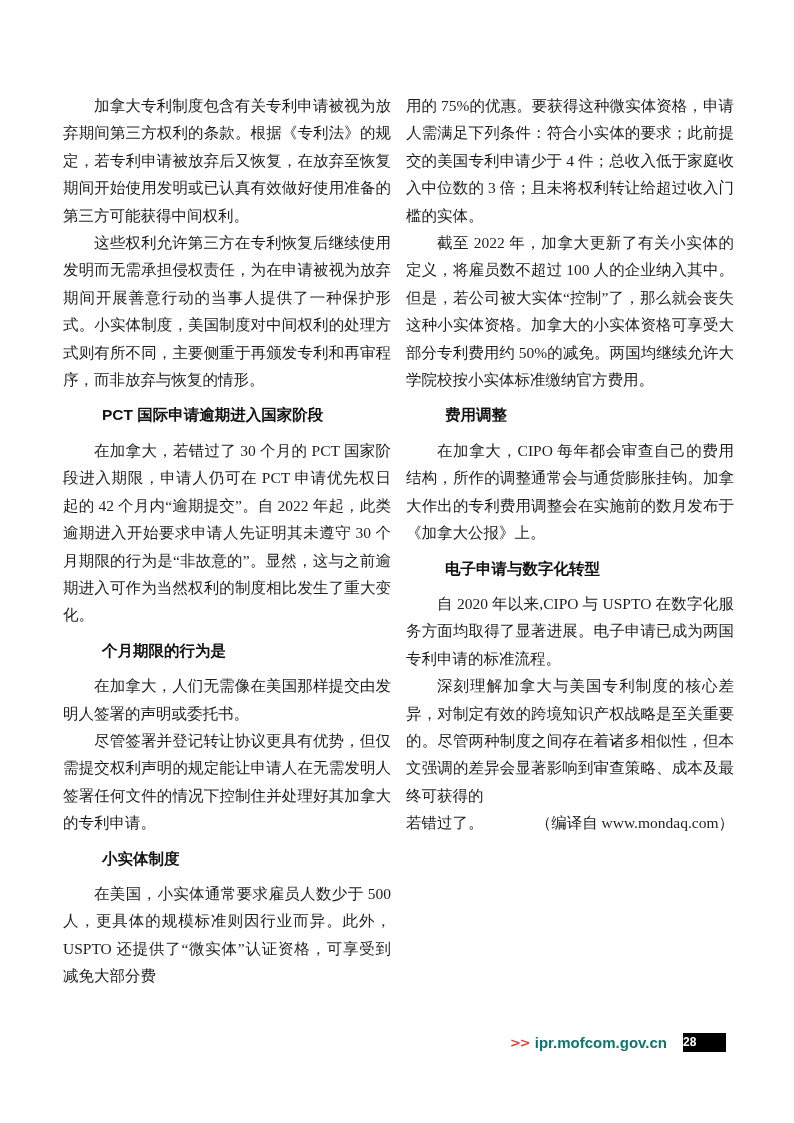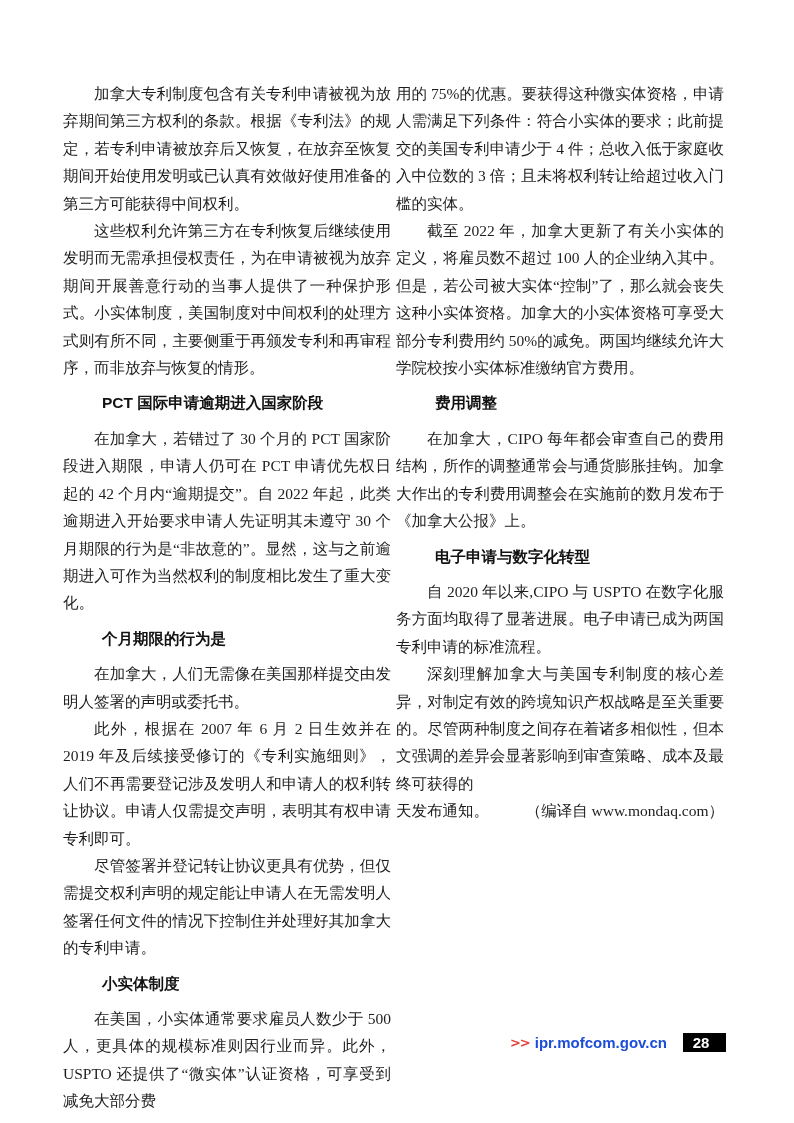--- a/index.html
+++ b/index.html
@@ -7,24 +7,24 @@
     position: relative;
     width: 794px;
     height: 1123px;
     background: #ffffff;
     overflow: hidden;
     font-family: "Liberation Serif", "DejaVu Serif", serif;
     color: #1d1d1d;
   }
   .columns {
     position: absolute;
-    top: 80px;
+    top: 92px;
     left: 63px;
     display: flex;
-    gap: 5px;
+    gap: 15px;
   }
   .col {
     width: 328px;
     font-size: 15.5px;
     line-height: 27.4px;
     text-align: justify;
     text-justify: inter-character;
   }
   .col .para {
     margin: 0;
@@ -57,64 +57,63 @@
     font-weight: bold;
     font-size: 13px;
     letter-spacing: -1px;
     margin-right: 5px;
     line-height: 19px;
   }
   .footer-url {
     font-family: "Liberation Sans", "DejaVu Sans", sans-serif;
     font-weight: bold;
     font-size: 15px;
-    color: #1d4ed8;
+    color: #0f766e;
     margin-right: 16px;
     line-height: 19px;
   }
   .page-number {
     display: inline-block;
     box-sizing: border-box;
     width: 43px;
     height: 19px;
     line-height: 19px;
-    text-align: center;
+    text-align: left;
     padding-right: 7px;
     font-family: "Liberation Sans", "DejaVu Sans", sans-serif;
     font-weight: bold;
-    font-size: 15px;
+    font-size: 12px;
   }
 </style>
 </head>
 <body>
 
 <div class="page" style="color: rgb(29, 29, 29);">
   <div class="columns">
     <div class="col">
         <p class="para">加拿大专利制度包含有关专利申请被视为放弃期间第三方权利的条款。根据《专利法》的规定，若专利申请被放弃后又恢复，在放弃至恢复期间开始使用发明或已认真有效做好使用准备的第三方可能获得中间权利。</p>
         <p class="para">这些权利允许第三方在专利恢复后继续使用发明而无需承担侵权责任，为在申请被视为放弃期间开展善意行动的当事人提供了一种保护形式。小实体制度，美国制度对中间权利的处理方式则有所不同，主要侧重于再颁发专利和再审程序，而非放弃与恢复的情形。</p>
         <div class="heading">PCT 国际申请逾期进入国家阶段</div>
         <p class="para">在加拿大，若错过了 30 个月的 PCT 国家阶段进入期限，申请人仍可在 PCT 申请优先权日起的 42 个月内“逾期提交”。自 2022 年起，此类逾期进入开始要求申请人先证明其未遵守 30 个月期限的行为是“非故意的”。显然，这与之前逾期进入可作为当然权利的制度相比发生了重大变化。</p>
         <div class="heading">个月期限的行为是</div>
         <p class="para">在加拿大，人们无需像在美国那样提交由发明人签署的声明或委托书。</p>
-        <p class="para">此外，根据在 2007 年 6 月 2 日生效并在 2019 年及后续接受修订的《专利实施细则》，人们不再需要登记涉及发明人和申请人的权利转让协议。申请人仅需提交声明，表明其有权申请专利即可。</p>
         <p class="para">尽管签署并登记转让协议更具有优势，但仅需提交权利声明的规定能让申请人在无需发明人签署任何文件的情况下控制住并处理好其加拿大的专利申请。</p>
         <div class="heading">小实体制度</div>
         <p class="para">在美国，小实体通常要求雇员人数少于 500 人，更具体的规模标准则因行业而异。此外，USPTO 还提供了“微实体”认证资格，可享受到减免大部分费</p>
       </div>
     <div class="col">
         <p class="para noindent">用的 75%的优惠。要获得这种微实体资格，申请人需满足下列条件：符合小实体的要求；此前提交的美国专利申请少于 4 件；总收入低于家庭收入中位数的 3 倍；且未将权利转让给超过收入门槛的实体。</p>
         <p class="para">截至 2022 年，加拿大更新了有关小实体的定义，将雇员数不超过 100 人的企业纳入其中。但是，若公司被大实体“控制”了，那么就会丧失这种小实体资格。加拿大的小实体资格可享受大部分专利费用约 50%的减免。两国均继续允许大学院校按小实体标准缴纳官方费用。</p>
         <div class="heading">费用调整</div>
         <p class="para">在加拿大，CIPO 每年都会审查自己的费用结构，所作的调整通常会与通货膨胀挂钩。加拿大作出的专利费用调整会在实施前的数月发布于《加拿大公报》上。</p>
         <div class="heading">电子申请与数字化转型</div>
         <p class="para">自 2020 年以来,CIPO 与 USPTO 在数字化服务方面均取得了显著进展。电子申请已成为两国专利申请的标准流程。</p>
         <p class="para">深刻理解加拿大与美国专利制度的核心差异，对制定有效的跨境知识产权战略是至关重要的。尽管两种制度之间存在着诸多相似性，但本文强调的差异会显著影响到审查策略、成本及最终可获得的</p>
         <div class="para closing-line">
-          <span>天发布通知。</span>
+          <span>若错过了。</span>
           <span>（编译自 www.mondaq.com）</span>
         </div>
       </div>
   </div>
 
   <div class="footer">
     <span class="chevrons" style="color: rgb(226, 66, 58);">&gt;&gt;</span>
     <span class="footer-url">ipr.mofcom.gov.cn</span>
     <span class="page-number" style="background: rgb(0, 0, 0); color: rgb(255, 255, 255);">28</span>
   </div>

